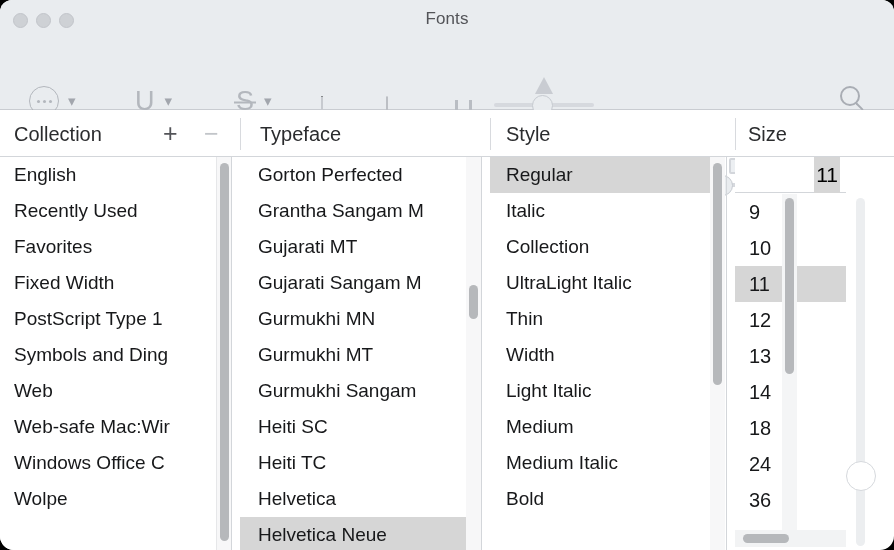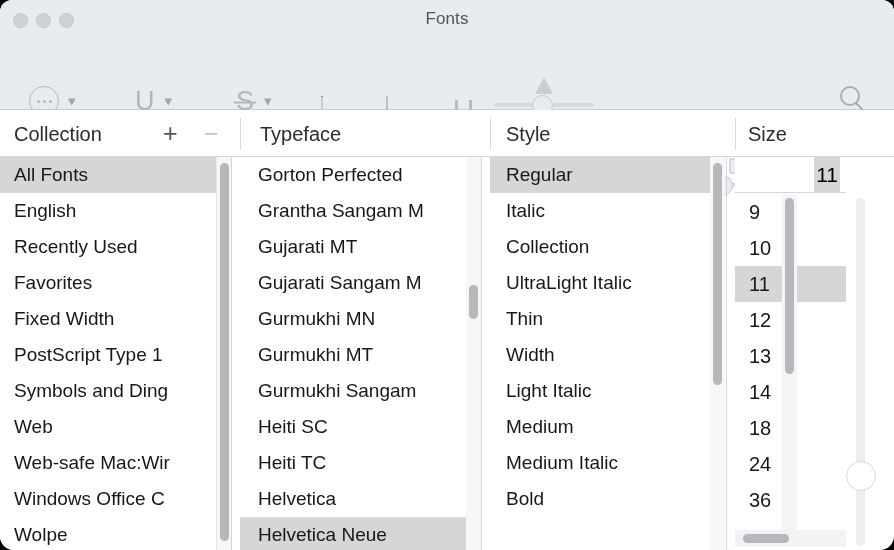--- a/index.html
+++ b/index.html
@@ -407,21 +407,20 @@
     <span class="hdr-sep" style="left:240px;"></span>
     <span class="hdr-label" style="left:260px;">Typeface</span>
     <span class="hdr-sep" style="left:490px;"></span>
     <span class="hdr-label" style="left:506px;">Style</span>
     <span class="hdr-sep" style="left:735px;"></span>
     <span class="hdr-label" style="left:748px;text-align:center;">Size</span>
   </div>
 
   <div class="pane" id="pane-collection">
     <ul class="list" id="list-collection">
-        <li class="sel"><span>All Fonts</span></li>
         <li><span>English</span></li>
         <li><span>Recently Used</span></li>
         <li><span>Favorites</span></li>
         <li><span>Fixed Width</span></li>
         <li><span>PostScript Type 1</span></li>
         <li><span>Symbols and Ding</span></li>
         <li><span>Web</span></li>
         <li><span>Web-safe Mac:Wir</span></li>
         <li><span>Windows Office C</span></li>
         <li><span>Wolpe</span></li>

